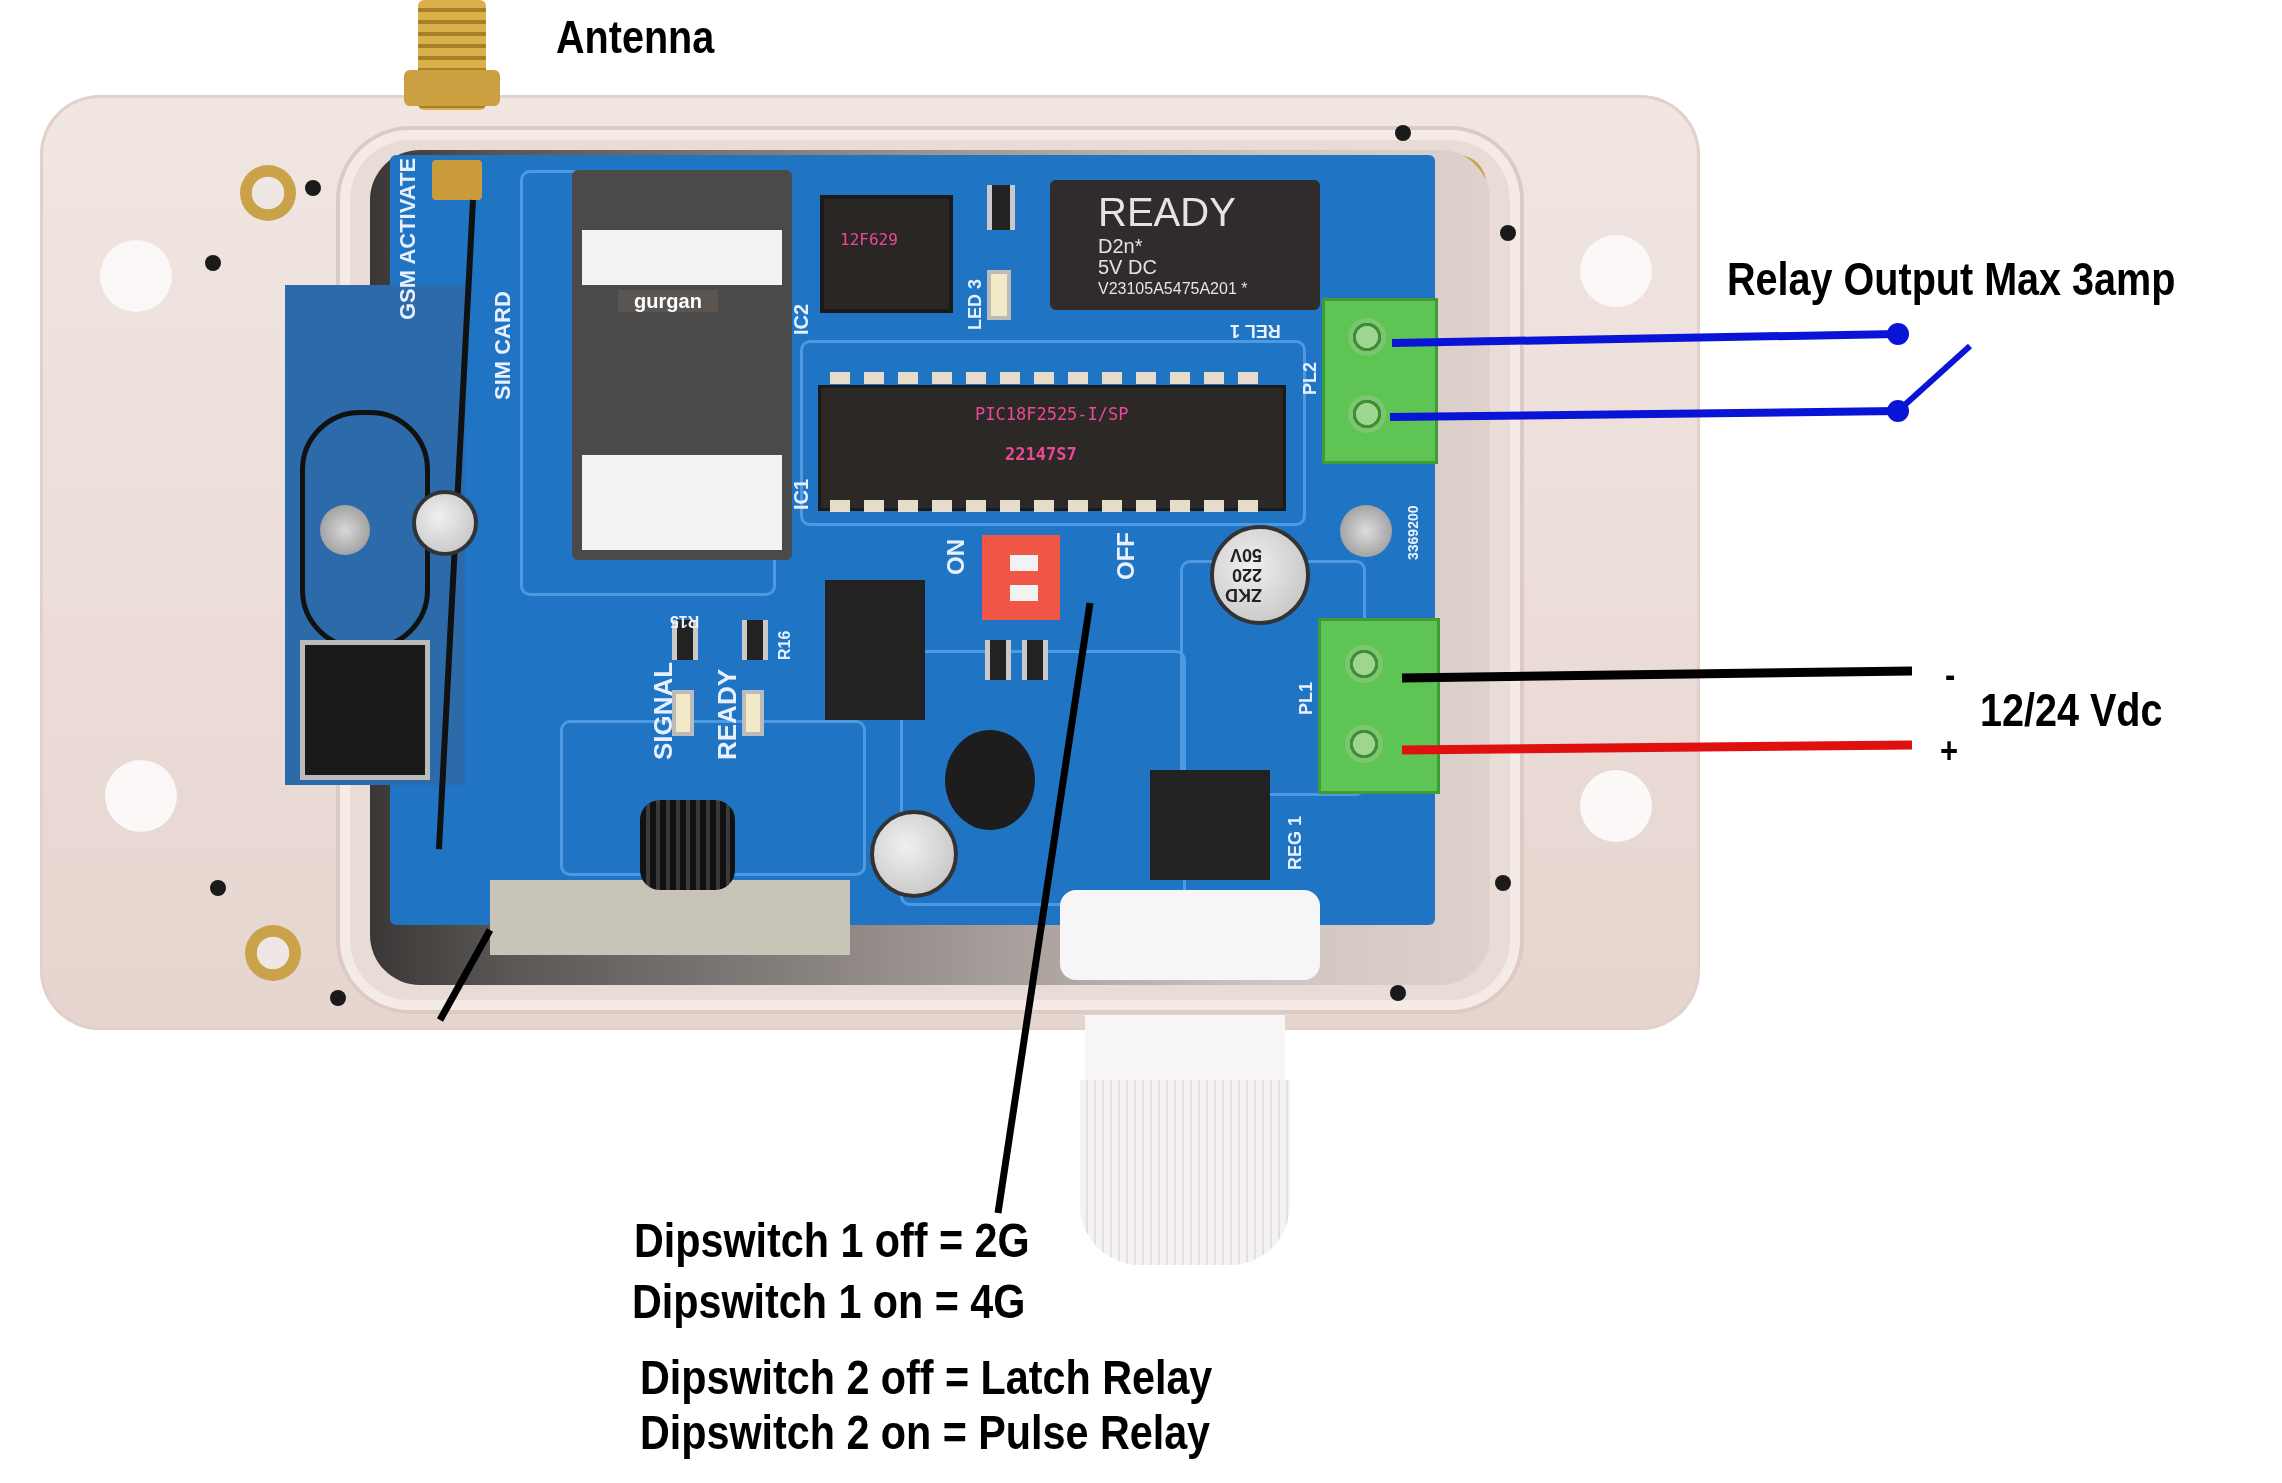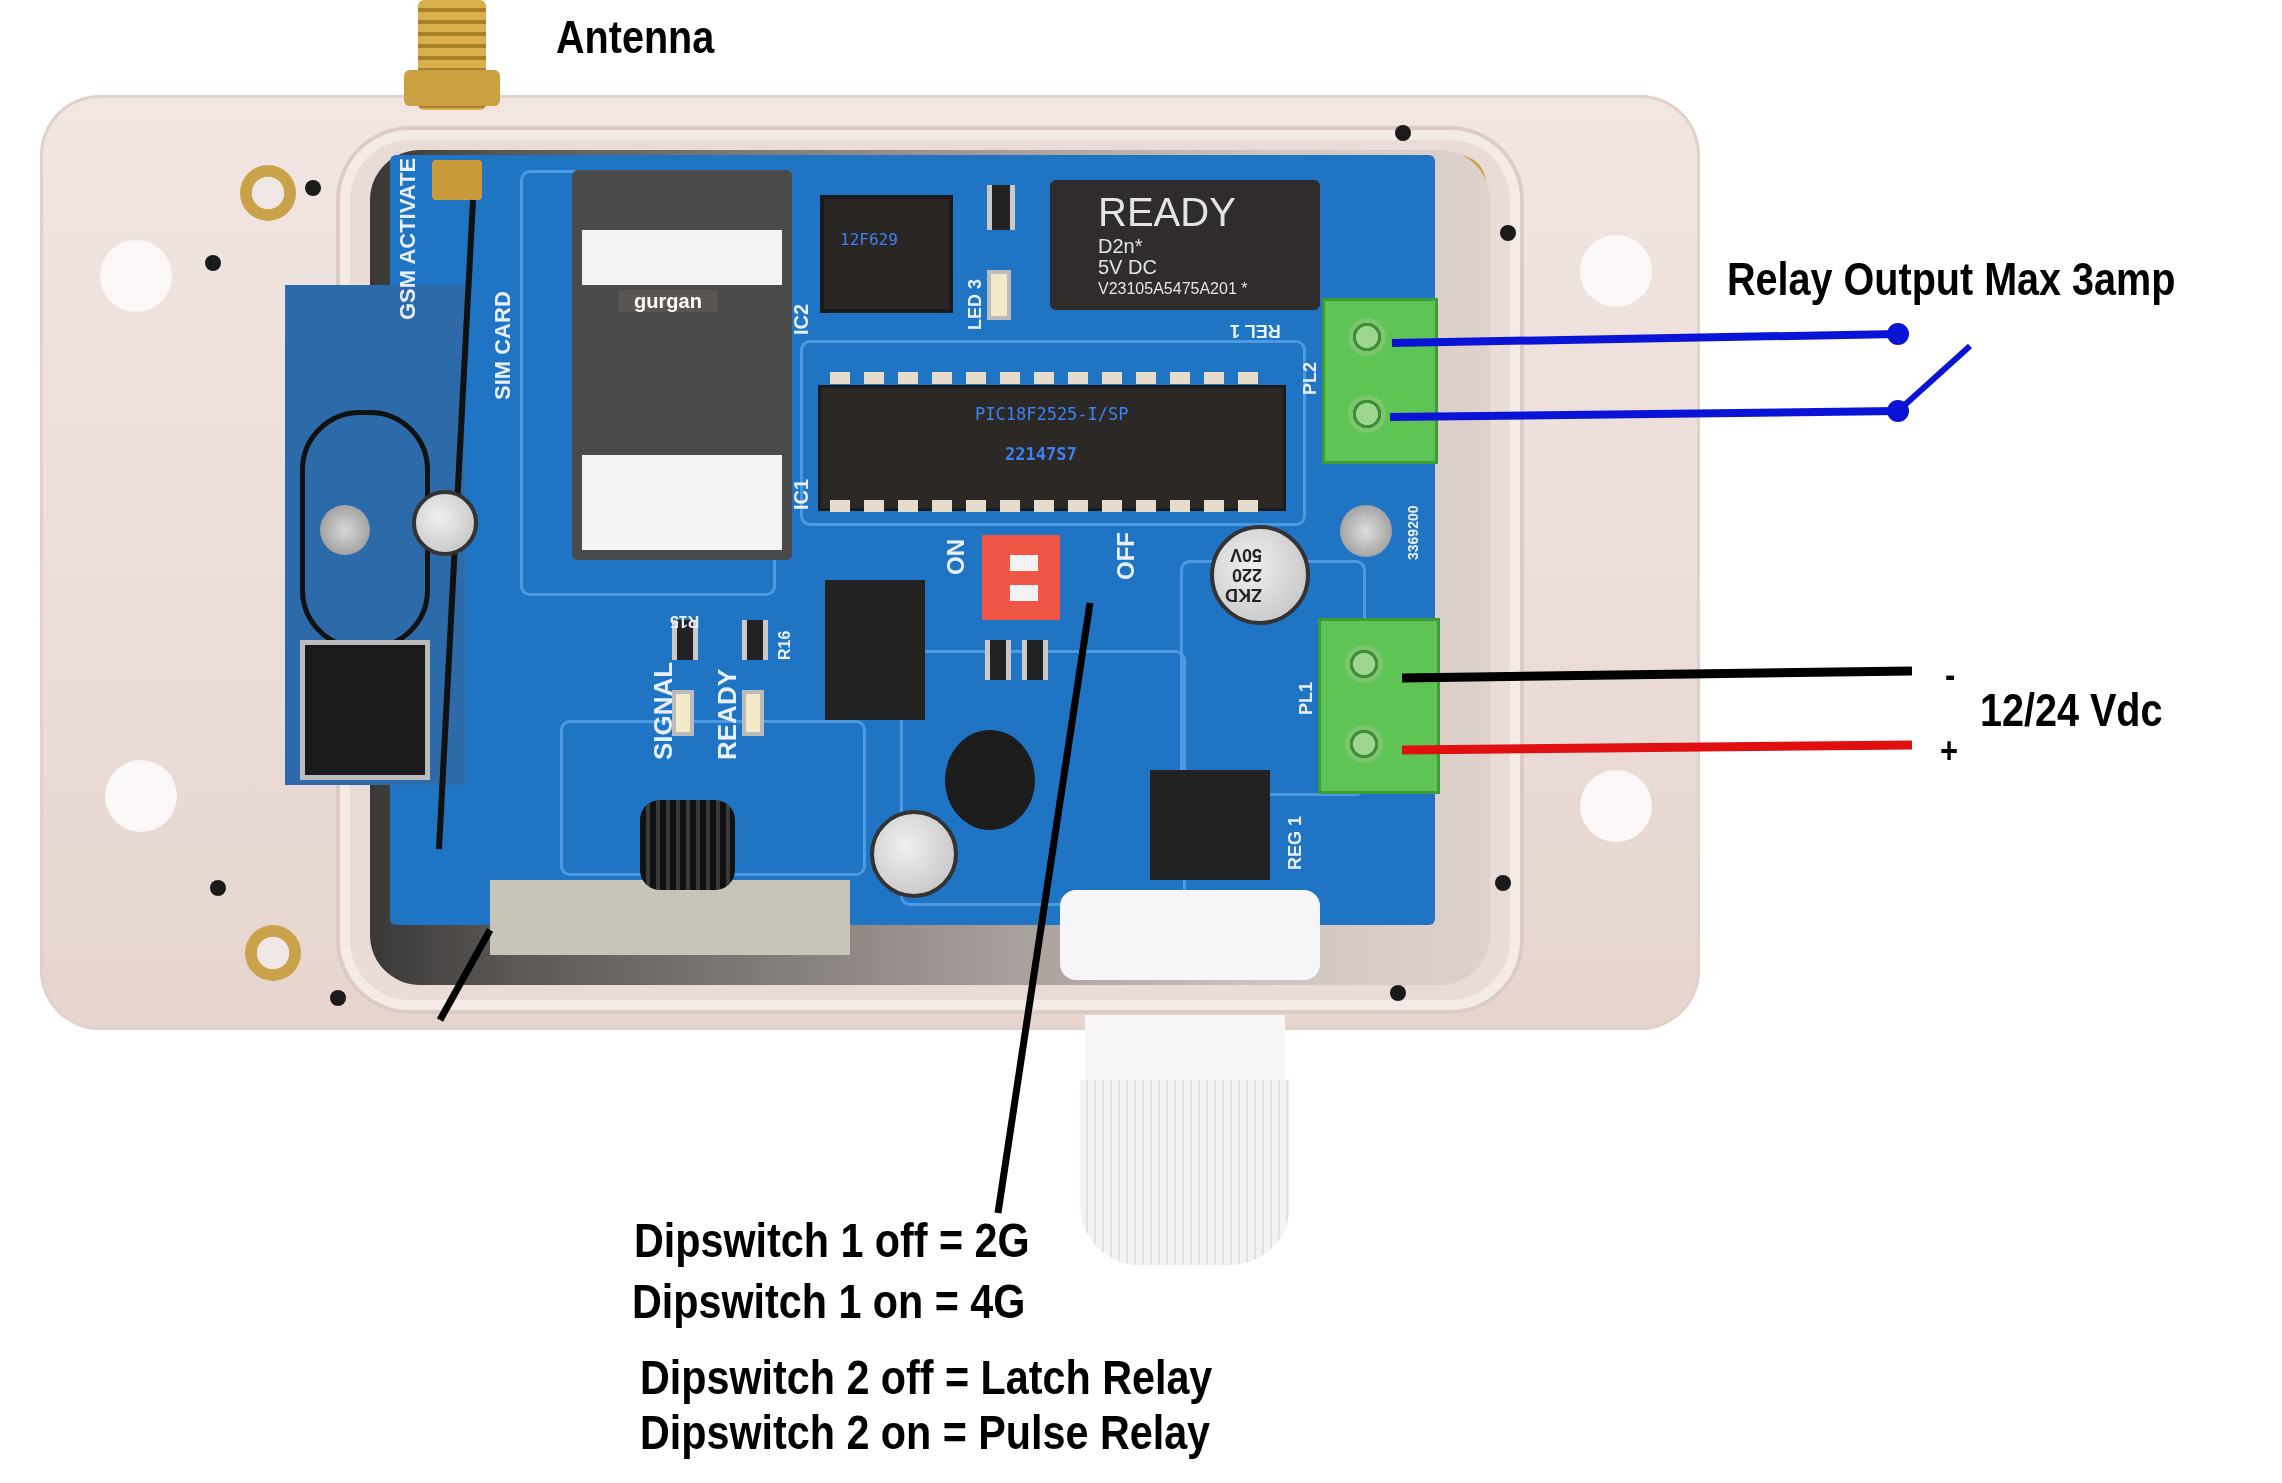--- a/index.html
+++ b/index.html
@@ -1,20 +1,20 @@
 <!DOCTYPE html>
 <html><head>
 <meta charset="utf-8">
 <style>
   html,body{margin:0;padding:0;background:#ffffff;}
   body{width:2282px;height:1483px;position:relative;overflow:hidden;font-family:"Liberation Sans",sans-serif;}
   .abs{position:absolute;}
   .lbl{position:absolute;font-family:"Liberation Sans",sans-serif;font-weight:bold;color:#000;white-space:nowrap;transform:scaleX(0.86);transform-origin:left center;letter-spacing:0px;}
   .silk{position:absolute;font-family:"Liberation Sans",sans-serif;color:#e8f0ff;font-weight:bold;white-space:nowrap;}
-  .chiptxt{position:absolute;font-family:"DejaVu Sans Mono",monospace;color:#3b82f6;white-space:nowrap;}
+  .chiptxt{position:absolute;font-family:"DejaVu Sans Mono",monospace;color:#ec4899;white-space:nowrap;}
   
   #enclosure{left:40px;top:95px;width:1660px;height:935px;background:linear-gradient(180deg,#f1e6e2 0%,#ebdcd7 60%,#e6d5cf 100%);border-radius:60px;box-shadow:inset 0 0 0 3px #e2d0ca;}
   #lip{left:340px;top:130px;width:1180px;height:880px;border-radius:70px;background:#e9dcd6;box-shadow:inset 0 0 0 10px #f4ebe7,0 0 0 4px #dccbc4;}
   #cavity{left:370px;top:150px;width:1120px;height:835px;border-radius:50px;background:linear-gradient(90deg,#3a3836 0%,#595654 12%,#cfc4bf 80%,#ddd2cc 100%);}
   #pcb{left:390px;top:155px;width:1045px;height:770px;background:#1f74c4;border-radius:6px;}
   #pcb-sub{left:275px;top:455px;width:290px;height:325px;background:#2a6aad;}
   .trace{position:absolute;border:3px solid #4d9ae0;border-radius:10px;}
   .hole{position:absolute;width:16px;height:16px;border-radius:50%;background:#1a1a1a;}
   .mount{position:absolute;width:56px;height:56px;border-radius:50%;background:radial-gradient(circle,#efe7e3 0 40%,#c9a24a 42% 72%,#efe2dc 74%);}
   .knock{position:absolute;width:72px;height:72px;border-radius:50%;background:#fbf8f7;}

